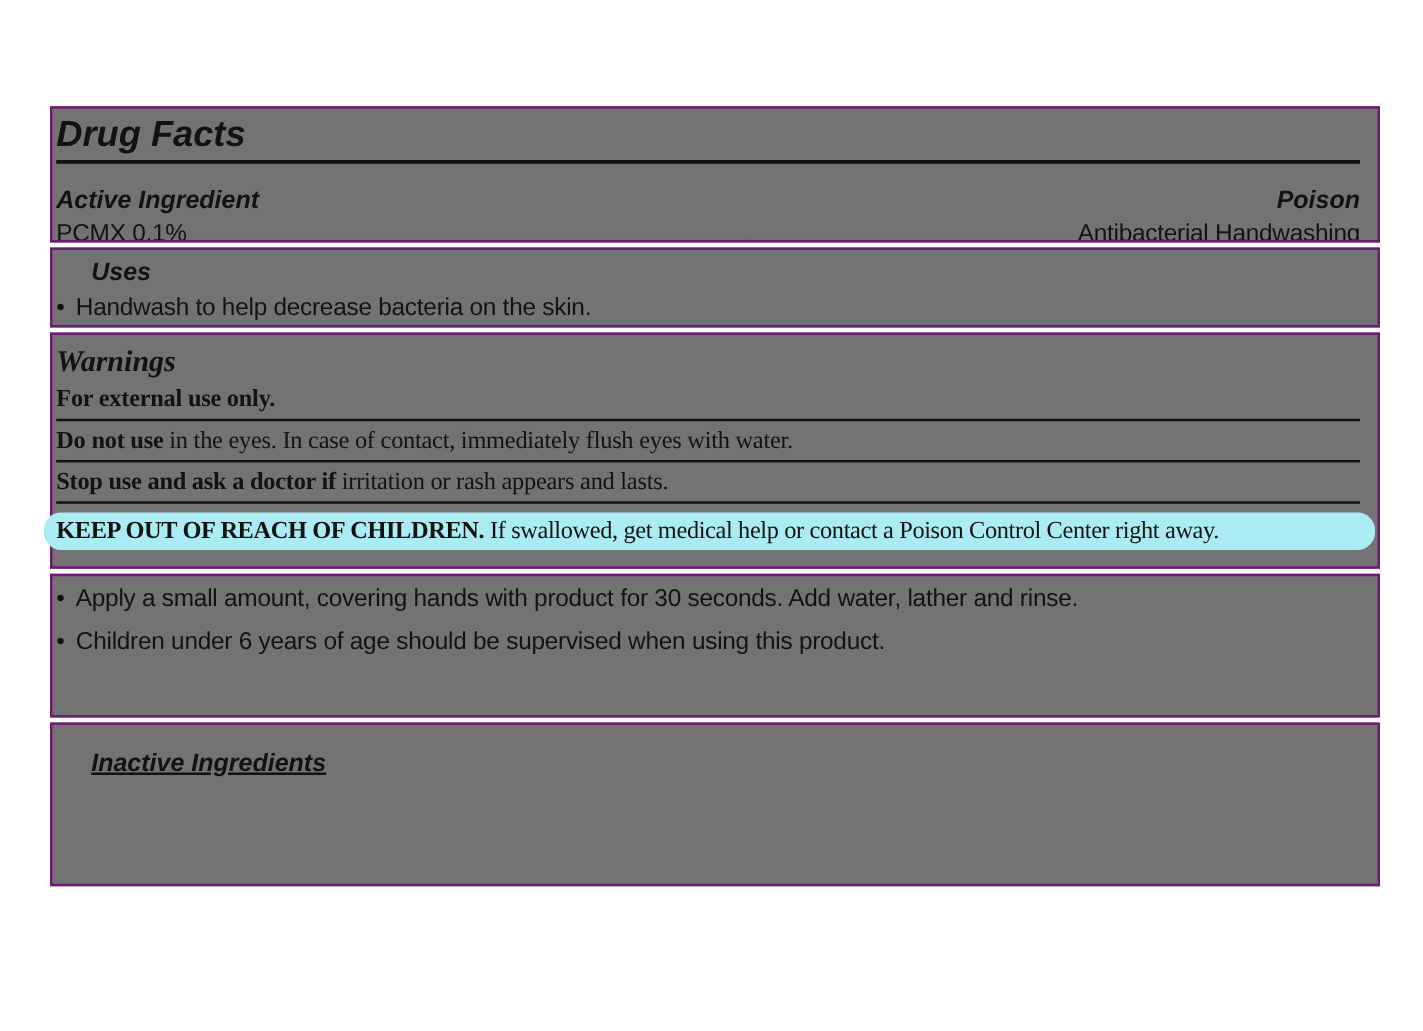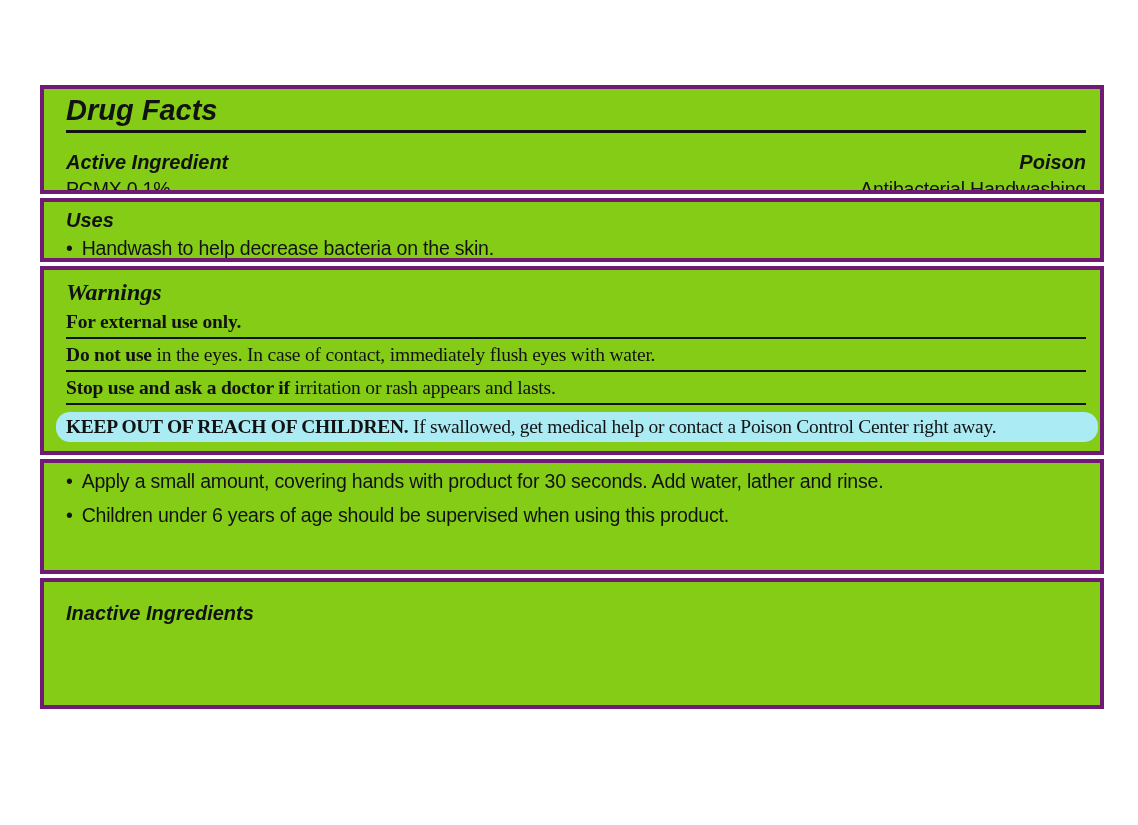--- a/index.html
+++ b/index.html
@@ -3,46 +3,46 @@
 <meta charset="utf-8">
 <style>
   html, body { margin:0; padding:0; background:#ffffff; }
   .page {
     position:relative; width:1138px; height:825px; background:#ffffff;
     font-family:"Liberation Sans","DejaVu Sans",sans-serif; color:#121212;
     overflow:hidden;
   }
   .panel { position:absolute; left:40px; top:85px; width:1064px; }
   .box {
-    box-sizing:border-box; border:4px solid #701a75; background:#84cc16;
-    margin-bottom:4px; padding:0 14px 0 22px; overflow:hidden;
+    box-sizing:border-box; border:2px solid #701a75; background:#737373;
+    margin-bottom:4px; padding:0 14px 0 3px; overflow:hidden;
   }
   .box-title     { height:109px; }
   .box-uses      { height:64px;  }
   .box-warnings  { height:189px; overflow:visible;font-family:Liberation Serif, serif; }
   .box-directions{ height:115px; }
-  .box-inactive  { height:131px; padding-top:20px; }
+  .box-inactive  { height:131px; padding-top:20px;text-decoration:underline; }
 
   .t  { font-size:19.5px; letter-spacing:-0.2px; white-space:nowrap; }
   .b  { font-weight:bold; }
   .bi { font-weight:bold; font-style:italic; }
 
   .title-h { font-size:29px; font-weight:bold; font-style:italic; margin-top:5px; letter-spacing:0; white-space:nowrap; }
   .title-rule { height:3px; background:#121212; margin-top:3px; }
   .heads-row { display:flex; justify-content:space-between; font-size:20px; margin-top:18px; white-space:nowrap; }
   .leader-row { display:flex; align-items:flex-end; font-size:19.5px; margin-top:4px; }
   .leader {
     flex:1; height:20px; margin:0 3px;
     background-image:radial-gradient(circle, #121212 1.3px, transparent 1.7px);
     background-size:5.2px 5.2px;
     background-repeat:repeat-x;
     background-position:left bottom 3px;
   }
 
-  .h2 { font-size:20px; font-weight:bold; font-style:italic; white-space:nowrap; }
+  .h2 { font-size:20px; font-weight:bold; font-style:italic; white-space:nowrap;margin-left:28px; }
   .box-uses .h2 { margin-top:7px; }
   .bullet-line { display:flex; gap:9px; margin-top:3px; line-height:27px; }
   .box-directions .h2 { margin-top:9px; }
   .box-directions .bullet-line { margin-top:4px; line-height:29.5px; }
 
   .warn-h { font-size:24px; font-weight:bold; font-style:italic; margin-top:9px; white-space:nowrap; }
   .wrow { line-height:31px; border-bottom:2px solid #121212; }
   .pill {
     margin:7px -12px 0 -10px;
     background:#aaebf4;

